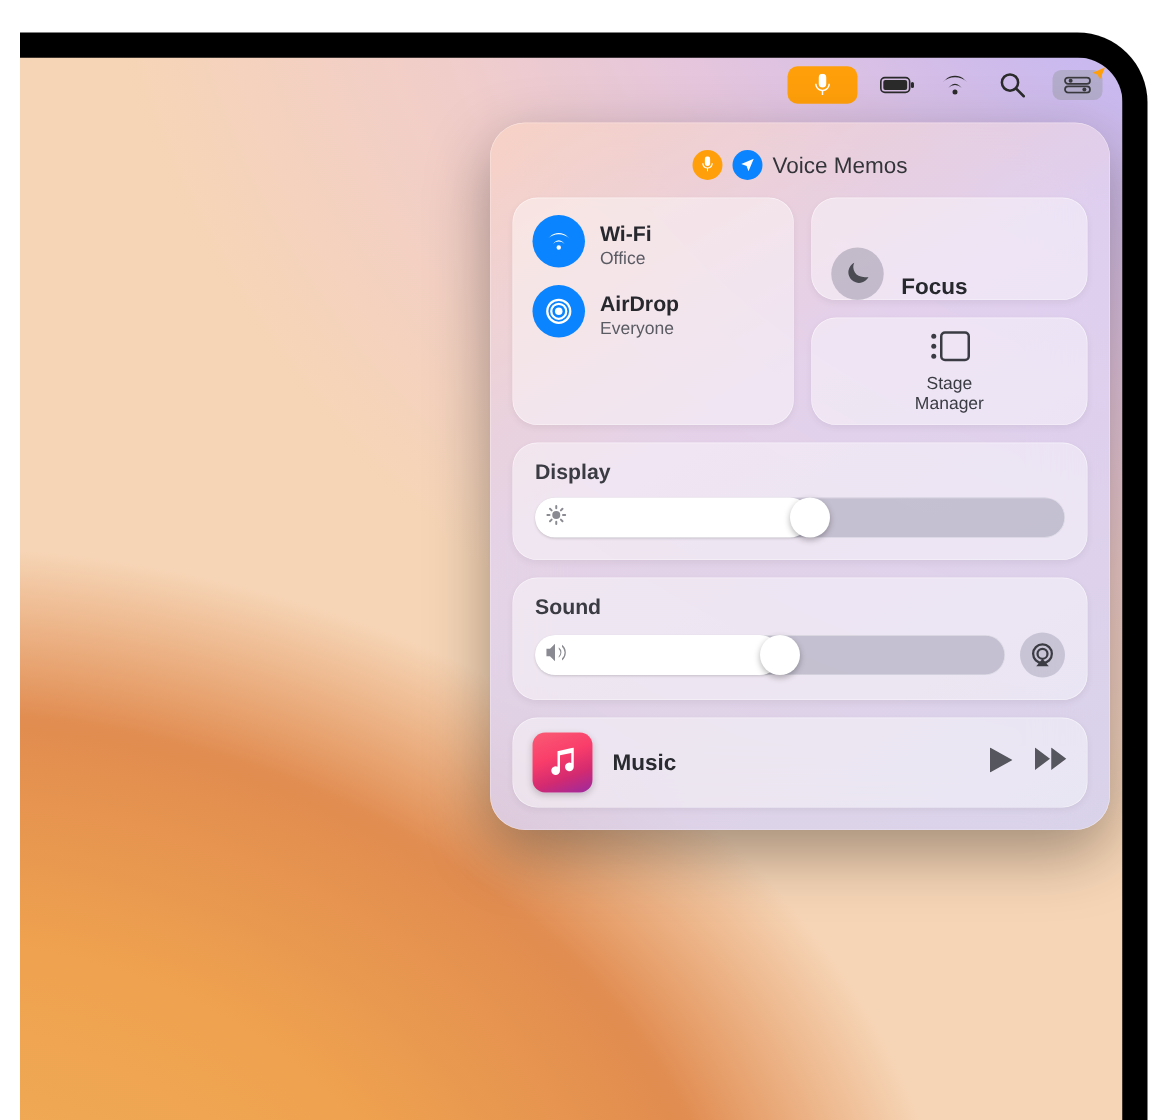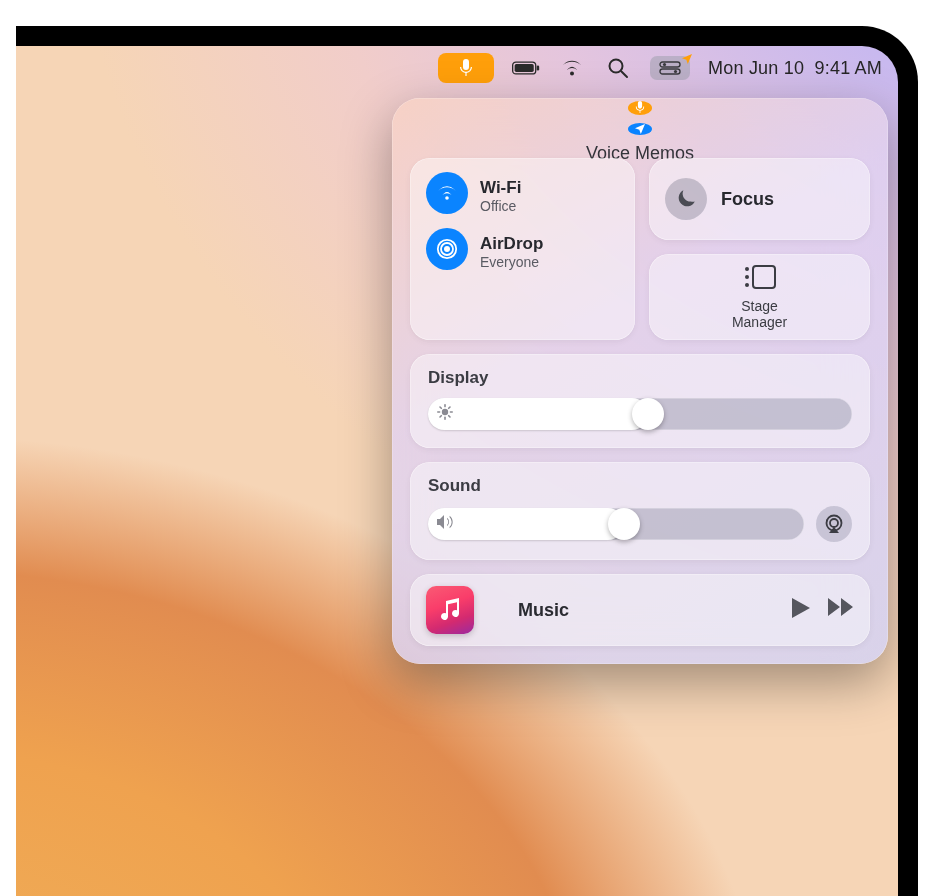--- a/index.html
+++ b/index.html
@@ -20,57 +20,57 @@
 .menubar .datetime { font-weight: 500; letter-spacing: .2px; }
 .mb-icon { display: flex; align-items: center; justify-content: center; width: 28px; height: 28px; }
 .mb-icon svg { display: block; }
 .cc-pill { width: 40px; height: 24px; background: rgba(160,160,175,.55); border-radius: 7px; display: flex; align-items: center; justify-content: center; position: relative; }
 .cc-pill .loc-dot { position: absolute; right: -3px; top: -3px; }
 
 
 .cc { position: absolute; top: 52px; right: 10px; width: 496px; border-radius: 28px; padding: 18px; 
   background: linear-gradient(150deg, rgba(248,210,195,.82) 0%, rgba(225,210,240,.82) 40%, rgba(210,210,245,.82) 100%);
   backdrop-filter: blur(28px); box-shadow: 0 18px 50px rgba(0,0,0,.35), 0 0 0 .5px rgba(255,255,255,.4) inset; }
-.cc-header { display: flex; align-items: center; justify-content: center; gap: 8px; height: 32px; margin-bottom: 10px; color: #33343a; font-size: 18px; font-weight: 500; flex-direction: column; }
+.cc-header { display: flex; align-items: center; justify-content: center; gap: 8px; height: 32px; margin-bottom: 10px; color: #33343a; font-size: 18px; font-weight: 500; }
 .cc-header .pill { width: 24px; height: 24px; border-radius: 50%; display: flex; align-items: center; justify-content: center; }
 .cc-header .pill.orange { background: #ff9f0a; }
 .cc-header .pill.blue { background: #0a84ff; }
 
 .tile { background: rgba(255,255,255,.42); border-radius: 20px; box-shadow: 0 0 0 .5px rgba(255,255,255,.6) inset, 0 2px 6px rgba(0,0,0,.06); }
 
 .row-top { display: flex; gap: 14px; }
 .net-tile { width: 226px; padding: 14px 16px; display: flex; flex-direction: column; gap: 14px; }
 .net-item { display: flex; align-items: flex-end; gap: 12px; cursor: default; }
 .round { width: 42px; height: 42px; border-radius: 50%; background: #0a84ff; display: flex; align-items: center; justify-content: center; flex: 0 0 auto; }
 .round.gray { background: rgba(120,120,140,.38); }
 .net-text .t1 { font-size: 17px; font-weight: 600; color: #27282e; line-height: 1.15; }
 .net-text .t2 { font-size: 14px; color: #5a5b63; line-height: 1.15; }
 
 .right-top { width: 222px; display: flex; flex-direction: column; gap: 14px; }
-.focus-tile { height: 82px; display: flex; align-items: center; gap: 14px; padding: 0 16px; }
+.focus-tile { height: 82px; display: flex; align-items: flex-end; gap: 14px; padding: 0 16px; }
 .focus-tile .lbl { font-size: 18px; font-weight: 600; color: #27282e; }
 
 .sq-row { display: flex; gap: 14px; }
 .sq-tile { flex: 1 1 0; height: 86px; display: flex; flex-direction: column; align-items: center; justify-content: center; gap: 8px; text-align: center; }
 .sq-tile .cap { font-size: 14px; font-weight: 500; color: #3b3c43; line-height: 1.15; }
 
 .wide-tile { margin-top: 14px; padding: 14px 18px 18px; }
 .wide-tile .cap { font-size: 17px; font-weight: 600; color: #3b3c43; margin-bottom: 10px; }
 
 .slider { position: relative; height: 32px; border-radius: 16px; background: rgba(120,120,145,.35); display: flex; align-items: center; box-shadow: inset 0 0 0 .5px rgba(255,255,255,.5); }
 .slider .fill { position: absolute; top: 0; left: 0; bottom: 0; background: #fff; border-radius: 16px; box-shadow: 0 1px 2px rgba(0,0,0,.15); }
 .slider .knob { position: absolute; top: 0; width: 32px; height: 32px; border-radius: 50%; background: #fff; box-shadow: 0 2px 5px rgba(0,0,0,.3); }
 .slider .lead-icon { position: absolute; left: 9px; color: #8a8a92; z-index: 2; }
 .sound-row { display: flex; align-items: center; gap: 12px; }
 .sound-row .slider { flex: 1 1 auto; }
 .airplay-btn { width: 36px; height: 36px; border-radius: 50%; background: rgba(120,120,145,.3); display: flex; align-items: center; justify-content: center; }
 
 .music-tile { margin-top: 14px; height: 72px; display: flex; align-items: center; padding: 0 16px; gap: 16px; }
 .music-art { width: 48px; height: 48px; border-radius: 10px; background: linear-gradient(160deg,#fa5b74,#f93d6a 40%,#d32a70 70%,#9b2aa0); display: flex; align-items: center; justify-content: center; box-shadow: 0 2px 6px rgba(0,0,0,.2); }
-.music-title { font-size: 18px; font-weight: 600; color: #2a2b31; flex: 1 1 auto; margin-left: 28px; }
+.music-title { font-size: 18px; font-weight: 600; color: #2a2b31; flex: 1 1 auto; }
 .music-ctrls { display: flex; gap: 18px; color: #5a5b63; }
 </style>
 </head>
 <body>
 
 <div class="device">
   <div class="bezel"></div>
   <div class="screen">
 
     <div class="menubar">
@@ -100,23 +100,20 @@
       <div class="cc-pill">
         <svg width="22" height="14" viewBox="0 0 22 14">
           <rect x="1" y="1" width="20" height="5" rx="2.5" fill="none" stroke="#3a3a3e" stroke-width="1.4"></rect>
             <circle cx="5.5" cy="3.5" r="1.6" fill="#3a3a3e"></circle>
           <rect x="1" y="8" width="20" height="5" rx="2.5" fill="none" stroke="#3a3a3e" stroke-width="1.4"></rect>
             <circle cx="16.5" cy="10.5" r="1.6" fill="#3a3a3e"></circle>
         </svg>
         <svg class="loc-dot" width="12" height="12" viewBox="0 0 12 12">
             <path fill="#ff9f0a" d="M11 1 1 5.2l4.3 1.5L6.8 11z"></path>
           </svg>
-      </div>
-      <div class="datetime">
-        <span>Mon Jun 10</span>&nbsp;&nbsp;<span>9:41 AM</span>
       </div>
     </div>
 
     <div class="cc">
 
       <div class="cc-header">
         <span class="pill orange">
           <svg width="10" height="14" viewBox="0 0 10 14">
               <path fill="#fff" d="M5 0a2.1 2.1 0 0 1 2.1 2.1v3.5a2.1 2.1 0 0 1-4.2 0V2.1A2.1 2.1 0 0 1 5 0zM.8 5.6h.9A3.3 3.3 0 0 0 5 8.9a3.3 3.3 0 0 0 3.3-3.3h.9A4.2 4.2 0 0 1 5.4 9.8V12H4.6V9.8A4.2 4.2 0 0 1 .8 5.6z"></path>
             </svg>

